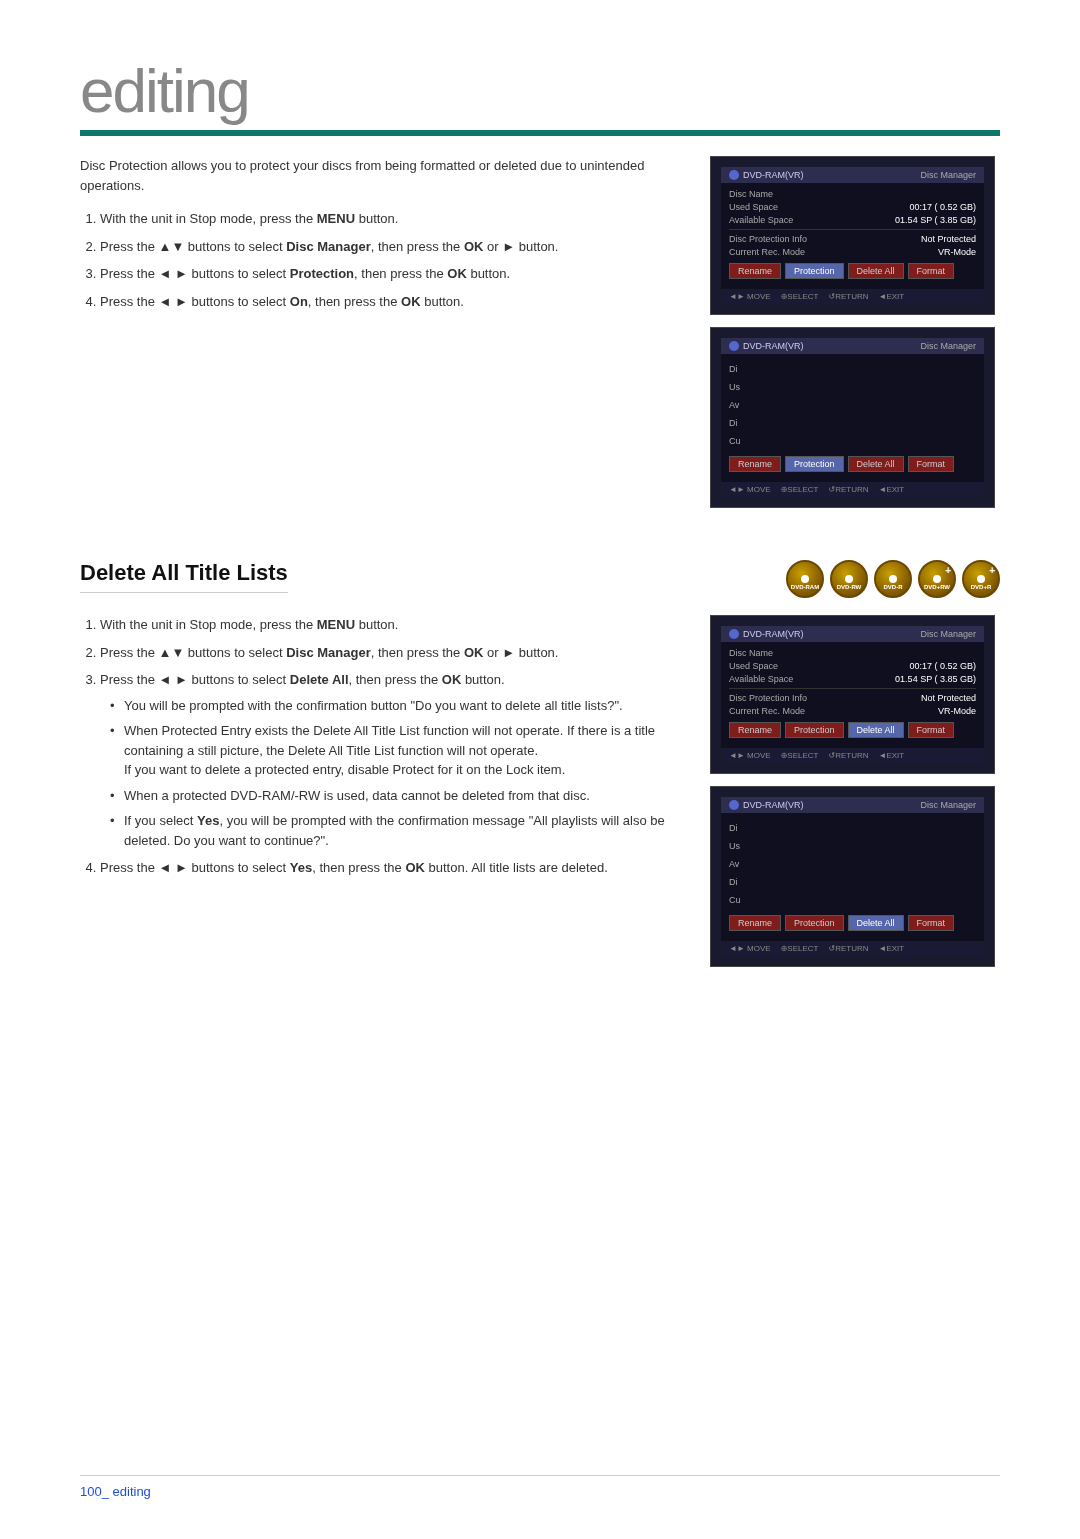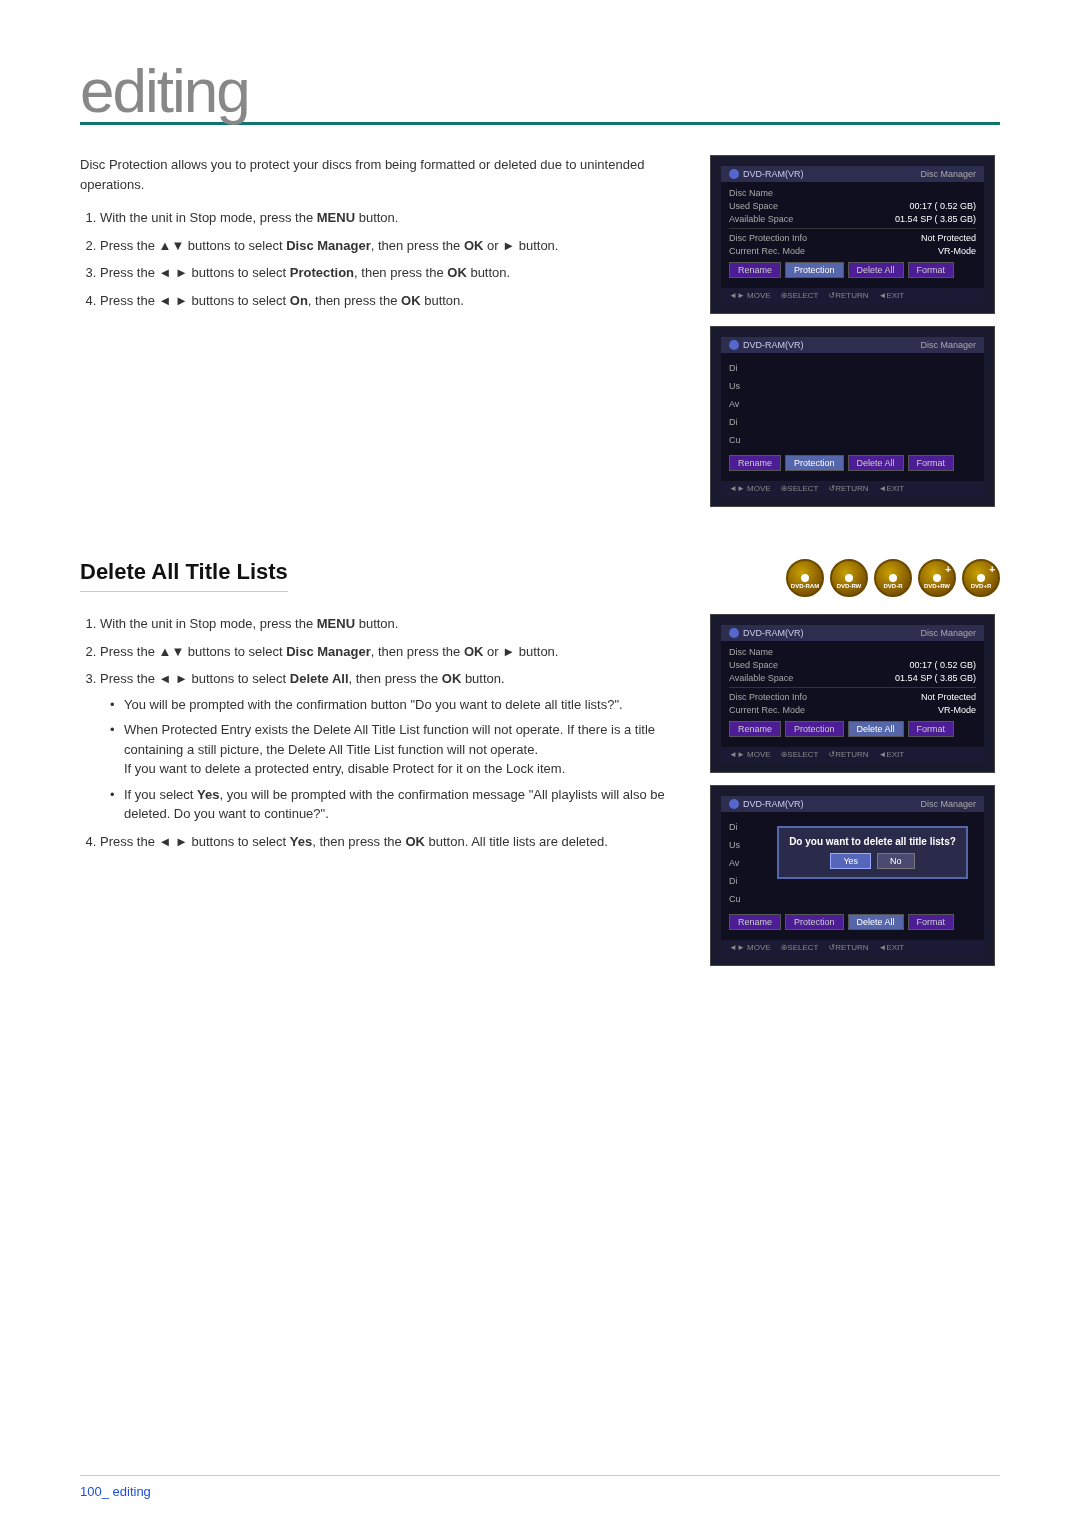--- a/index.html
+++ b/index.html
@@ -12,23 +12,23 @@
       color: #222;
       position: relative;
     }
 
     .page {
       padding: 60px 80px 60px 80px;
     }
 
     
     .page-title-section {
-      border-bottom: 3px solid #0f766e;
-      margin-bottom: 30px;
-      padding-bottom: 0;
+      border-bottom: 6px solid #0f766e;
+      margin-bottom: 20px;
+      padding-bottom: 8px;
     }
     .page-title {
       font-size: 62px;
       font-weight: 300;
       color: #888;
       letter-spacing: -2px;
       line-height: 1;
     }
 
     
@@ -208,21 +208,21 @@
       margin: 4px 0;
     }
 
     .scr-buttons {
       display: flex;
       gap: 4px;
       margin-top: 6px;
       margin-bottom: 4px;
     }
     .scr-btn {
-      background: #4c1d95;
+      background: #7f1d1d;
       color: #ccc;
       border: 1px solid #555;
       padding: 2px 8px;
       font-size: 9px;
       cursor: default;
     }
     .scr-btn.active {
       background: #5566aa;
       color: #fff;
     }
@@ -421,20 +421,21 @@
     <div class="section-content">
       <div class="section-text">
         <ol>
           <li>With the unit in Stop mode, press the <b>MENU</b> button.</li>
           <li>Press the ▲▼ buttons to select <b>Disc Manager</b>, then press the <b>OK</b> or ► button.</li>
           <li>
             Press the ◄ ► buttons to select <b>Delete All</b>, then press the <b>OK</b> button.
             <ul class="bullet-list">
               <li>You will be prompted with the confirmation button "Do you want to delete all title lists?".</li>
               <li>When Protected Entry exists the Delete All Title List function will not operate. If there is a title containing a still picture, the Delete All Title List function will not operate.<br>If you want to delete a protected entry, disable Protect for it on the Lock item.</li>
+              <li>When a protected DVD-RAM/-RW is used, data cannot be deleted from that disc.</li>
               <li>If you select <b>Yes</b>, you will be prompted with the confirmation message "All playlists will also be deleted. Do you want to continue?".</li>
             </ul>
           </li>
           <li>Press the ◄ ► buttons to select <b>Yes</b>, then press the <b>OK</b> button. All title lists are deleted.</li>
         </ol>
       </div>
 
       <div class="section-screens">
 
         <div class="screenshot">
@@ -492,29 +493,20 @@
           </div>
           <div class="scr-body">
             <div style="display:flex; gap:10px;">
               <div style="flex:0 0 30px;">
                 <div style="color:#aaa;font-size:9px;line-height:2;">Di</div>
                 <div style="color:#aaa;font-size:9px;line-height:2;">Us</div>
                 <div style="color:#aaa;font-size:9px;line-height:2;">Av</div>
                 <div style="color:#aaa;font-size:9px;line-height:2;">Di</div>
                 <div style="color:#aaa;font-size:9px;line-height:2;">Cu</div>
               </div>
-              <div style="flex:1;">
-                <div class="scr-dialog">
-                  <div class="scr-dialog-title">Do you want to delete all title lists?</div>
-                  <div class="scr-dialog-buttons">
-                    <div class="scr-dialog-btn selected">Yes</div>
-                    <div class="scr-dialog-btn">No</div>
-                  </div>
-                </div>
-              </div>
             </div>
             <div class="scr-buttons">
               <div class="scr-btn">Rename</div>
               <div class="scr-btn">Protection</div>
               <div class="scr-btn active">Delete All</div>
               <div class="scr-btn">Format</div>
             </div>
           </div>
           <div class="scr-nav">
             <span>◄► MOVE</span>

